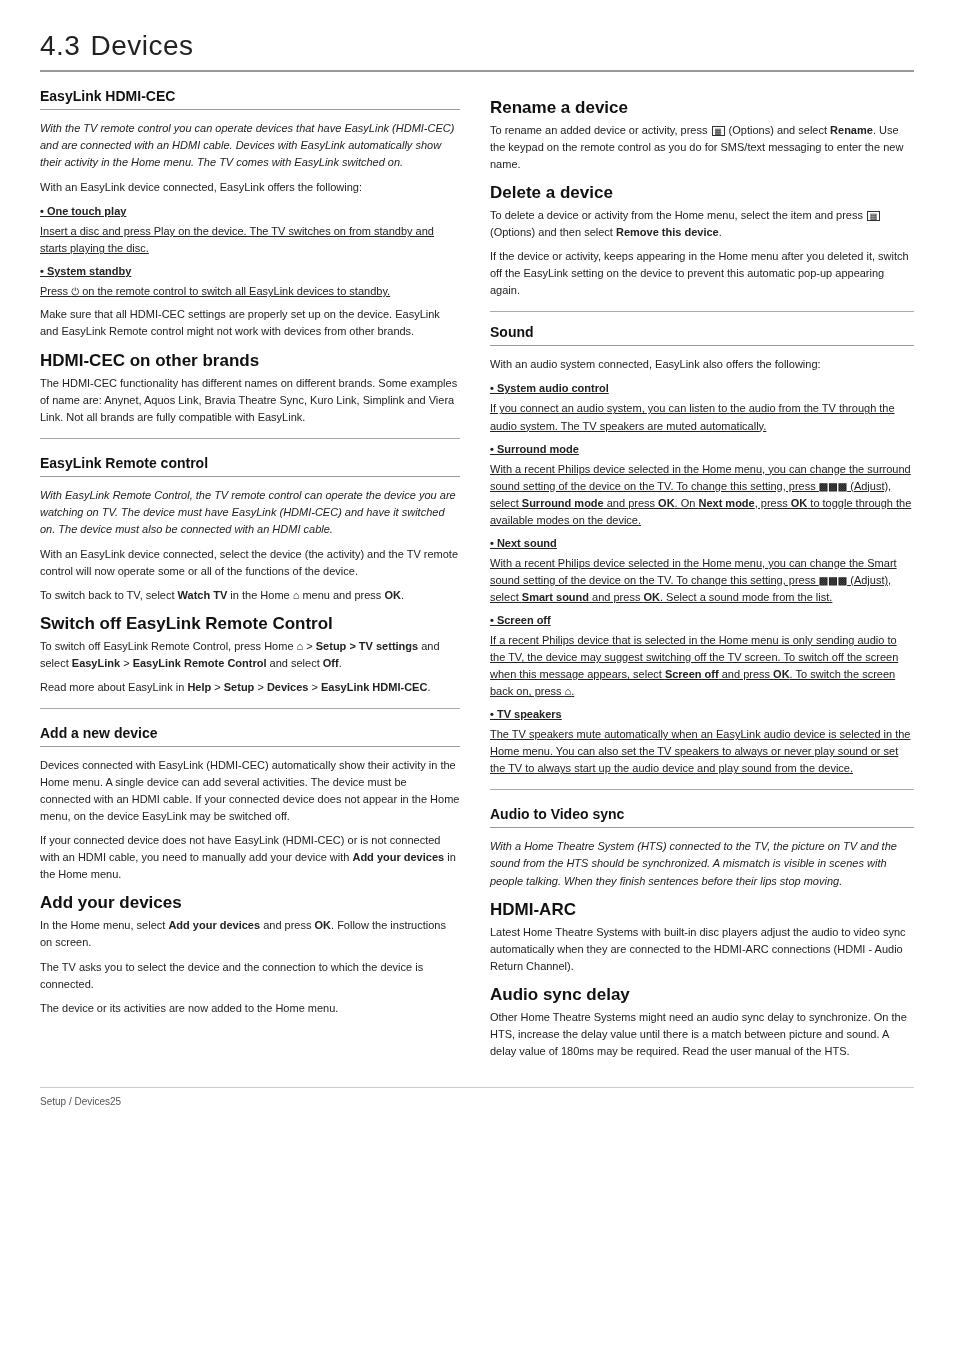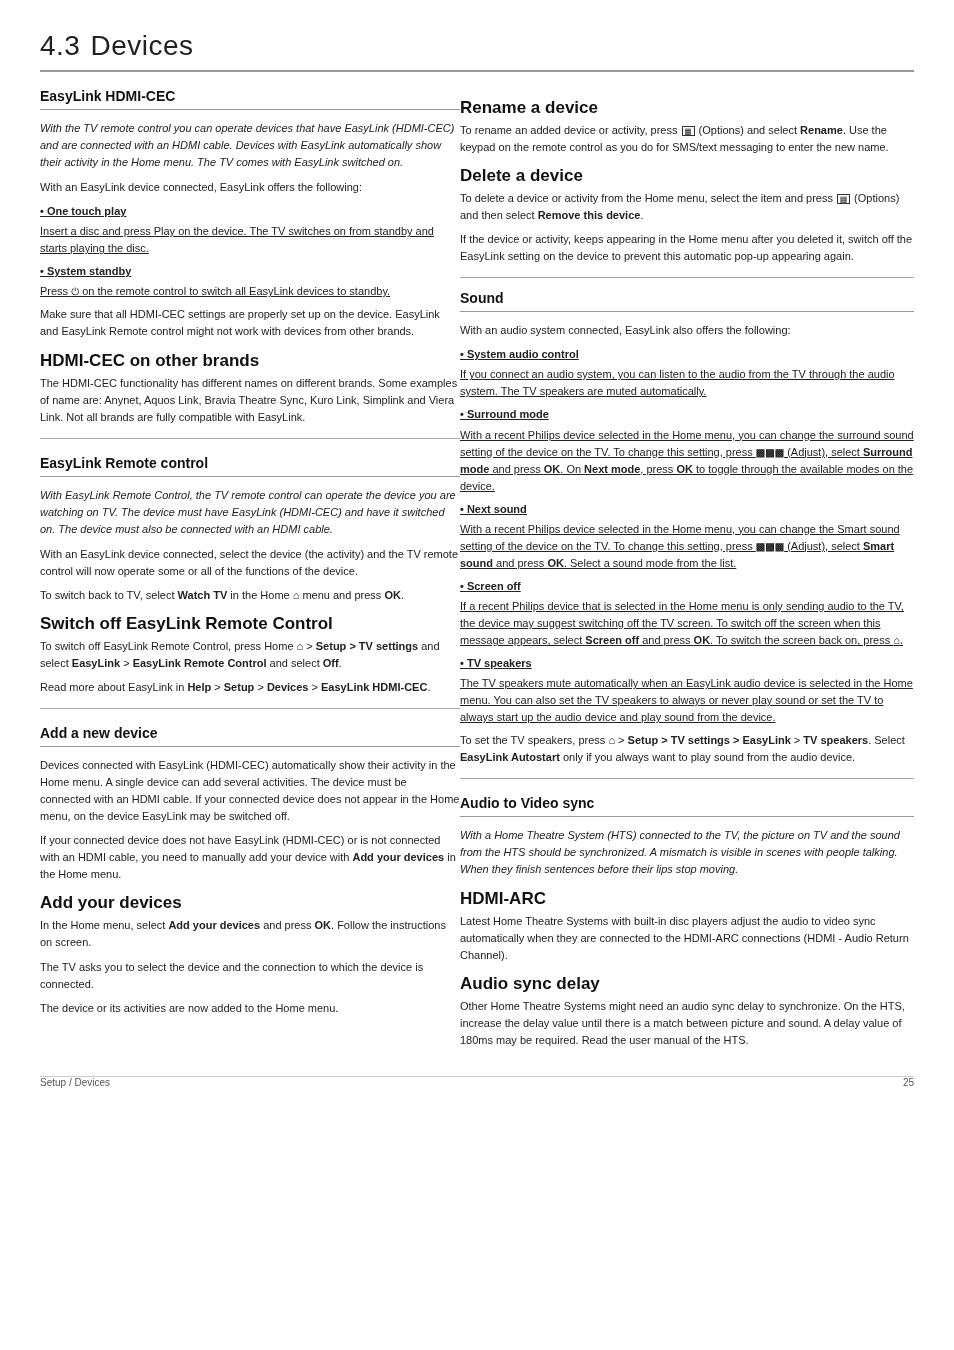--- a/index.html
+++ b/index.html
@@ -7,20 +7,21 @@
       font-family: Arial, sans-serif;
       font-size: 11px;
       color: #222;
       background: #fff;
       width: 954px;
       min-height: 1350px;
       padding: 30px 40px 30px 40px;
     }
     .page-container {
       display: flex;
+      gap: 30px;
     }
     .left-col {
       width: 420px;
       flex-shrink: 0;
     }
     .right-col {
       flex: 1;
     }
     h1.page-title {
       font-size: 28px;
@@ -75,22 +76,23 @@
     }
     .bullet-item p {
       margin-bottom: 3px;
     }
     strong, b {
       font-weight: bold;
     }
     .footer-bar {
       border-top: 1px solid #ccc;
       margin-top: 20px;
+      padding-top: 8px;
       display: flex;
-      justify-content: space-between;
+      justify-content: flex-start;
       font-size: 10px;
       color: #555;
     }
     hr.divider {
       border: none;
       border-top: 1px solid #aaa;
       margin: 12px 0;
     }
     .home-icon::before {
       content: '⌂';
@@ -227,23 +229,20 @@
         <p>
           If a recent Philips device that is selected in the Home menu is only sending audio to the TV, the device may suggest switching off the TV screen. To switch off the screen when this message appears, select <strong>Screen off</strong> and press <strong>OK</strong>. To switch the screen back on, press <span class="home-icon"></span>.
         </p>
       </div>
 
       <div class="bullet-item">
         <p><span class="bullet-title">• TV speakers</span></p>
         <p>The TV speakers mute automatically when an EasyLink audio device is selected in the Home menu. You can also set the TV speakers to always or never play sound or set the TV to always start up the audio device and play sound from the device.</p>
       </div>
 
-      <p>
-        To set the TV speakers, press <span class="home-icon"></span> &gt; <strong>Setup &gt; TV settings &gt; EasyLink</strong> &gt; <strong>TV speakers</strong>. Select <strong>EasyLink Autostart</strong> only if you always want to play sound from the audio device.
-      </p>
 
       <hr class="divider">
 
       <h2 class="section-heading">Audio to Video sync</h2>
       <p class="italic">With a Home Theatre System (HTS) connected to the TV, the picture on TV and the sound from the HTS should be synchronized. A mismatch is visible in scenes with people talking. When they finish sentences before their lips stop moving.</p>
 
       <h3 class="subsection-heading">HDMI-ARC</h3>
       <p>Latest Home Theatre Systems with built-in disc players adjust the audio to video sync automatically when they are connected to the HDMI-ARC connections (HDMI - Audio Return Channel).</p>
 
       <h3 class="subsection-heading">Audio sync delay</h3>

